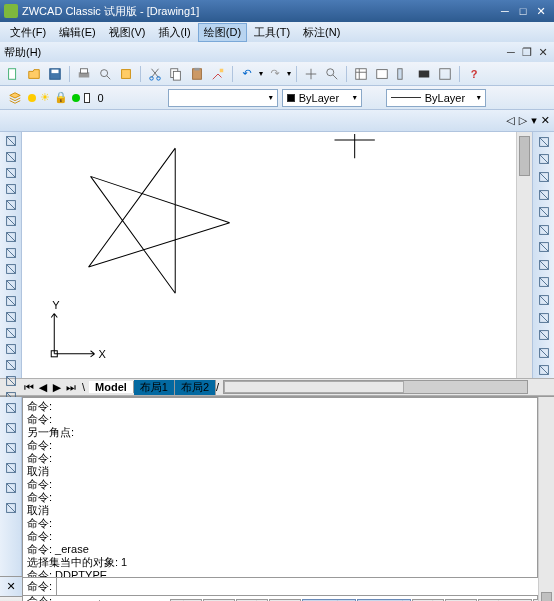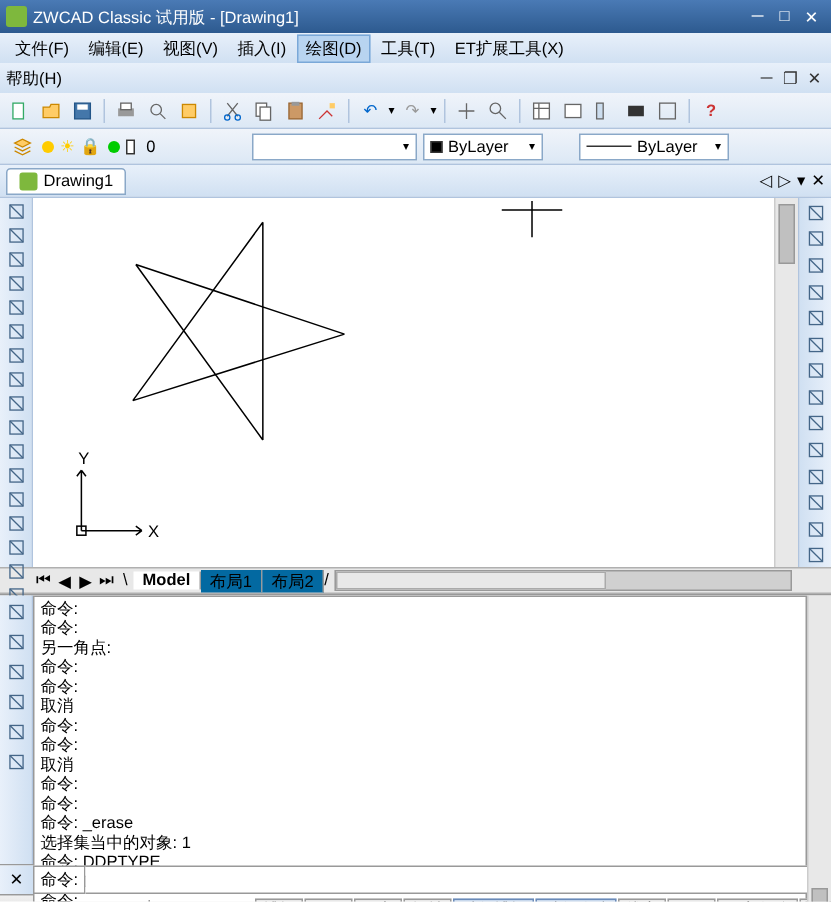--- a/index.html
+++ b/index.html
@@ -72,21 +72,21 @@
   <span class="ctrl">✕</span>
 </div>
 
 <div class="menubar" id="menubar">
     <span class="mi">文件(F)</span>
     <span class="mi">编辑(E)</span>
     <span class="mi">视图(V)</span>
     <span class="mi">插入(I)</span>
     <span class="mi sel">绘图(D)</span>
     <span class="mi">工具(T)</span>
-    <span class="mi">ET扩展工具(X)</span>
+    <span class="mi">标注(N)</span>
   </div>
 <div class="menubar2">
   <span class="mi">帮助(H)</span>
   <div class="mdi-ctrl">
     <span>─</span>
     <span>❐</span>
     <span>✕</span>
   </div>
 </div>
 
@@ -221,24 +221,20 @@
     <span class="arrow">▾</span>
   </div>
   <div class="dd" style="width:100px;margin-left:20px">
     <span style="width:30px;border-top:1px solid #333;margin-right:4px"></span>
     <span>ByLayer</span>
     <span class="arrow">▾</span>
   </div>
 </div>
 
 <div class="doc-tab-row">
-  <div class="doc-tab">
-    <span class="ic"></span>
-    <span>Drawing1</span>
-  </div>
   <div class="nav-ctrl">
     <span>◁</span>
     <span>▷</span>
     <span>▾</span>
     <span>✕</span>
   </div>
 </div>
 
 <div class="workspace">
   <div class="left-tb" id="left-tb">

